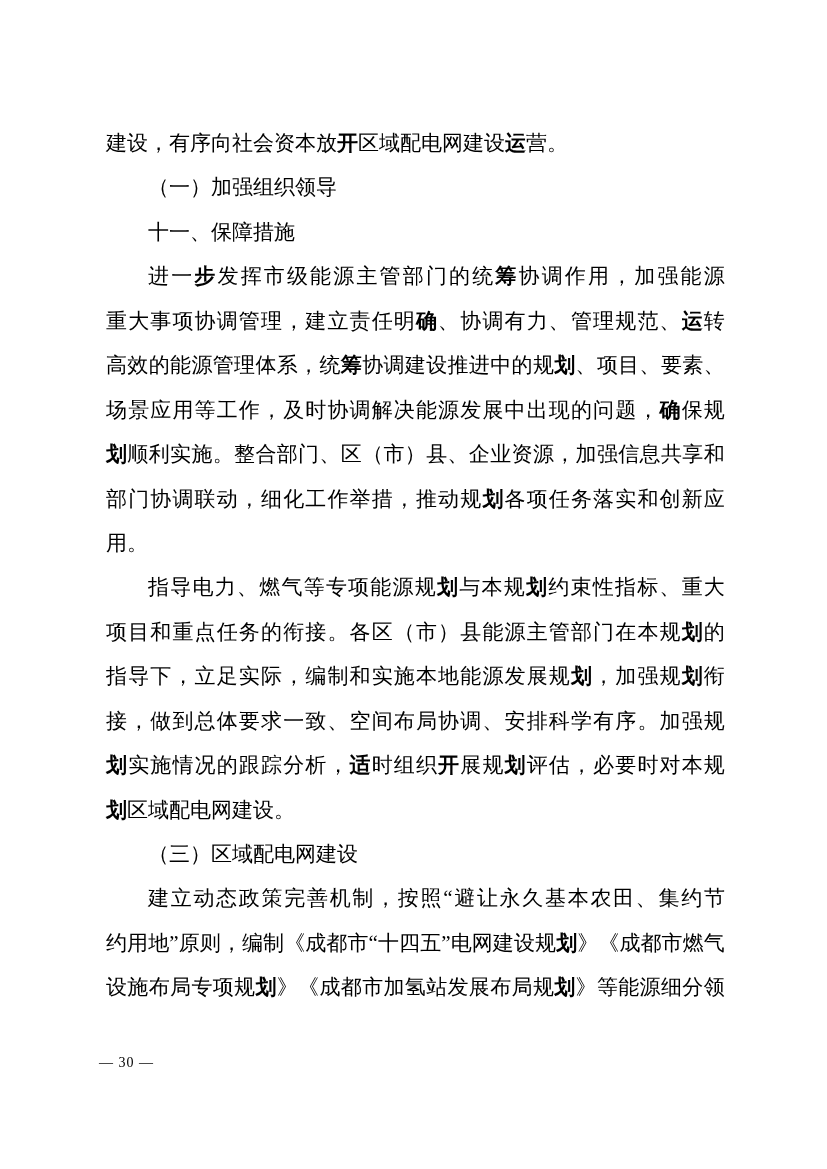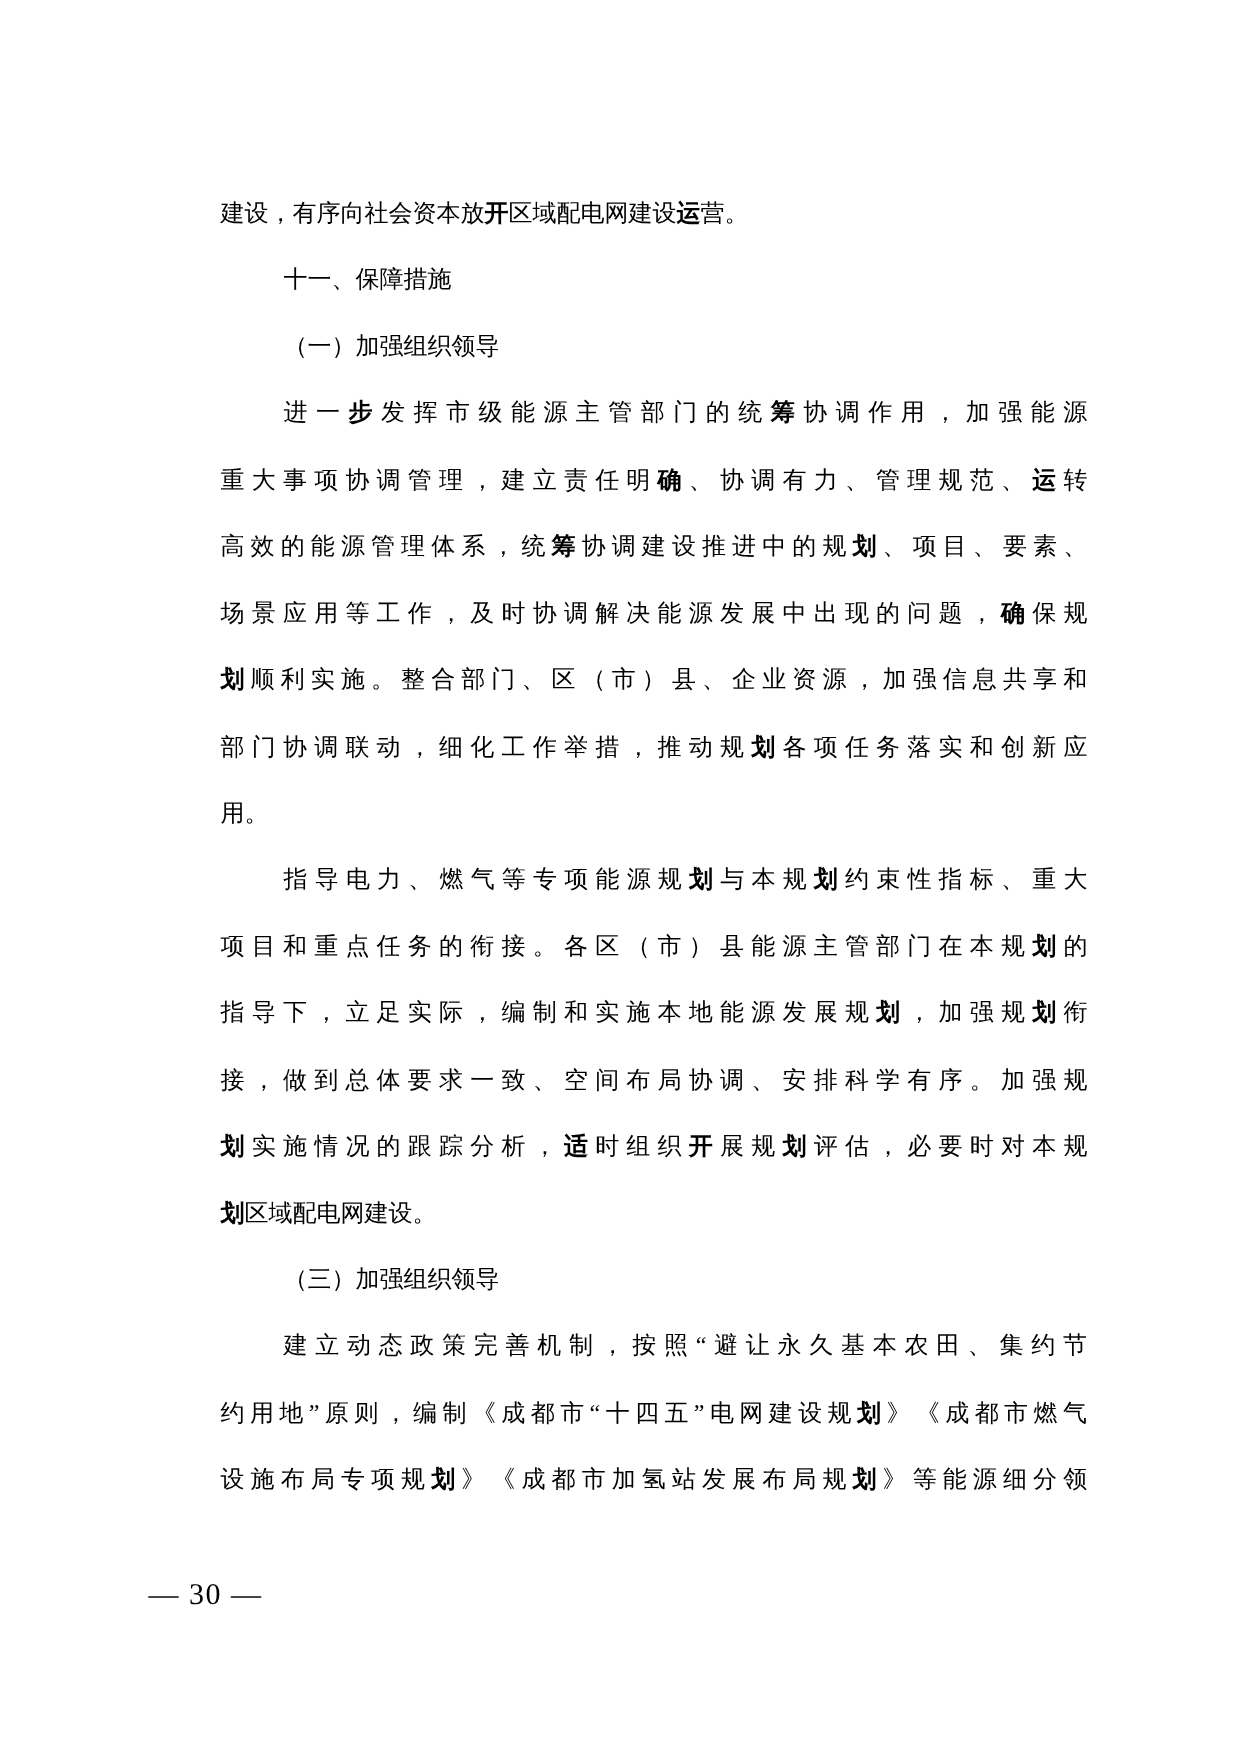--- a/index.html
+++ b/index.html
@@ -18,23 +18,22 @@
   }
   .text-block {
     position: absolute;
     left: 106px;
     top: 121px;
     width: 619px;
   }
   .line {
     height: 44.45px;
     line-height: 44.45px;
-    font-size: 16px;
+    font-size: 21px;
     white-space: nowrap;
-    margin-left: 41px;
   }
   
   .line.full, .line.para-first {
     display: flex;
     justify-content: space-between;
     align-items: baseline;
     white-space: normal;
   }
   .line.para-first {
     padding-left: 42px; 
@@ -47,33 +46,33 @@
   }
   
   .b {
     font-weight: 700;
     font-family: "Liberation Sans", "DejaVu Sans", sans-serif;
   }
   .footer {
     position: absolute;
     left: 99px;
     top: 1048px;
-    font-size: 20px;
+    font-size: 14px;
     line-height: 30px;
     letter-spacing: 1px;
   }
 </style>
 </head>
 <body>
 
 <div class="page">
   <div class="text-block">
       <div class="line end"><span>建设，有序向社会资本放</span><span class="b">开</span><span>区域配电网建设</span><span class="b">运</span><span>营。</span></div>
+      <div class="line heading"><span>（一）加强组织领导</span></div>
       <div class="line heading"><span>十一、保障措施</span></div>
-      <div class="line heading"><span>（一）加强组织领导</span></div>
       <div class="line para-first">
         <span>进</span>
         <span>一</span>
         <span class="b">步</span>
         <span>发</span>
         <span>挥</span>
         <span>市</span>
         <span>级</span>
         <span>能</span>
         <span>源</span>
@@ -389,21 +388,21 @@
         <span>估</span>
         <span>，</span>
         <span>必</span>
         <span>要</span>
         <span>时</span>
         <span>对</span>
         <span>本</span>
         <span>规</span>
       </div>
       <div class="line end"><span class="b">划</span><span>区域配电网建设。</span></div>
-      <div class="line heading"><span>（三）加强组织领导</span></div>
+      <div class="line heading"><span>（三）区域配电网建设</span></div>
       <div class="line para-first">
         <span>建</span>
         <span>立</span>
         <span>动</span>
         <span>态</span>
         <span>政</span>
         <span>策</span>
         <span>完</span>
         <span>善</span>
         <span>机</span>

